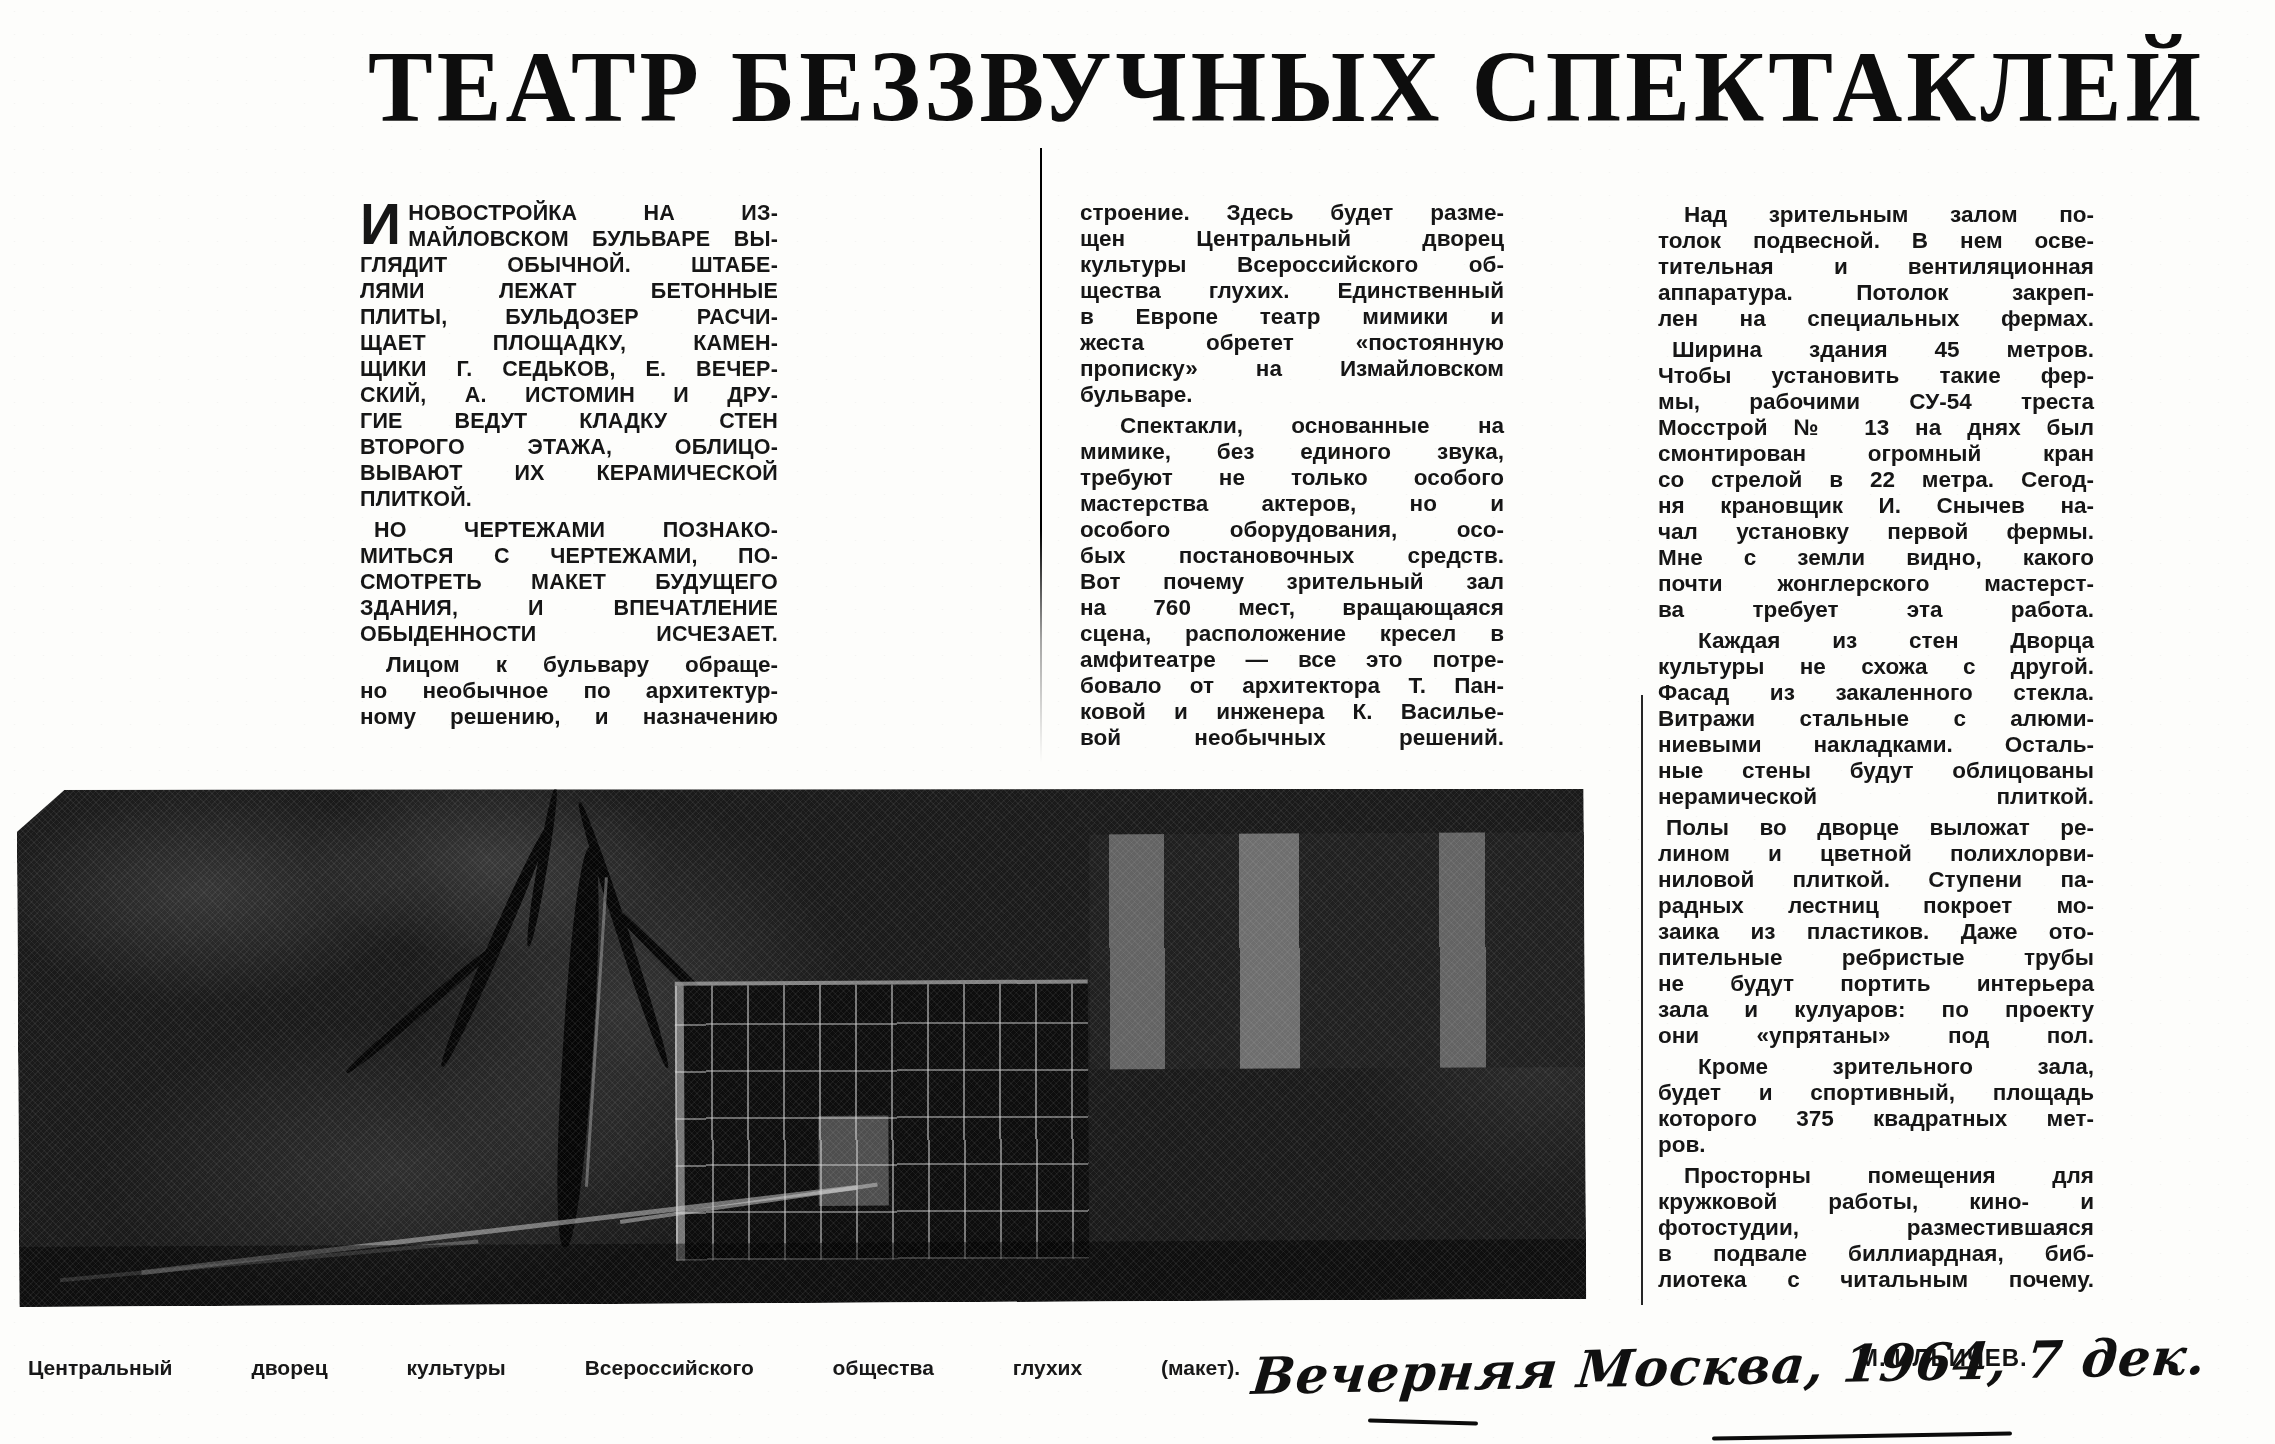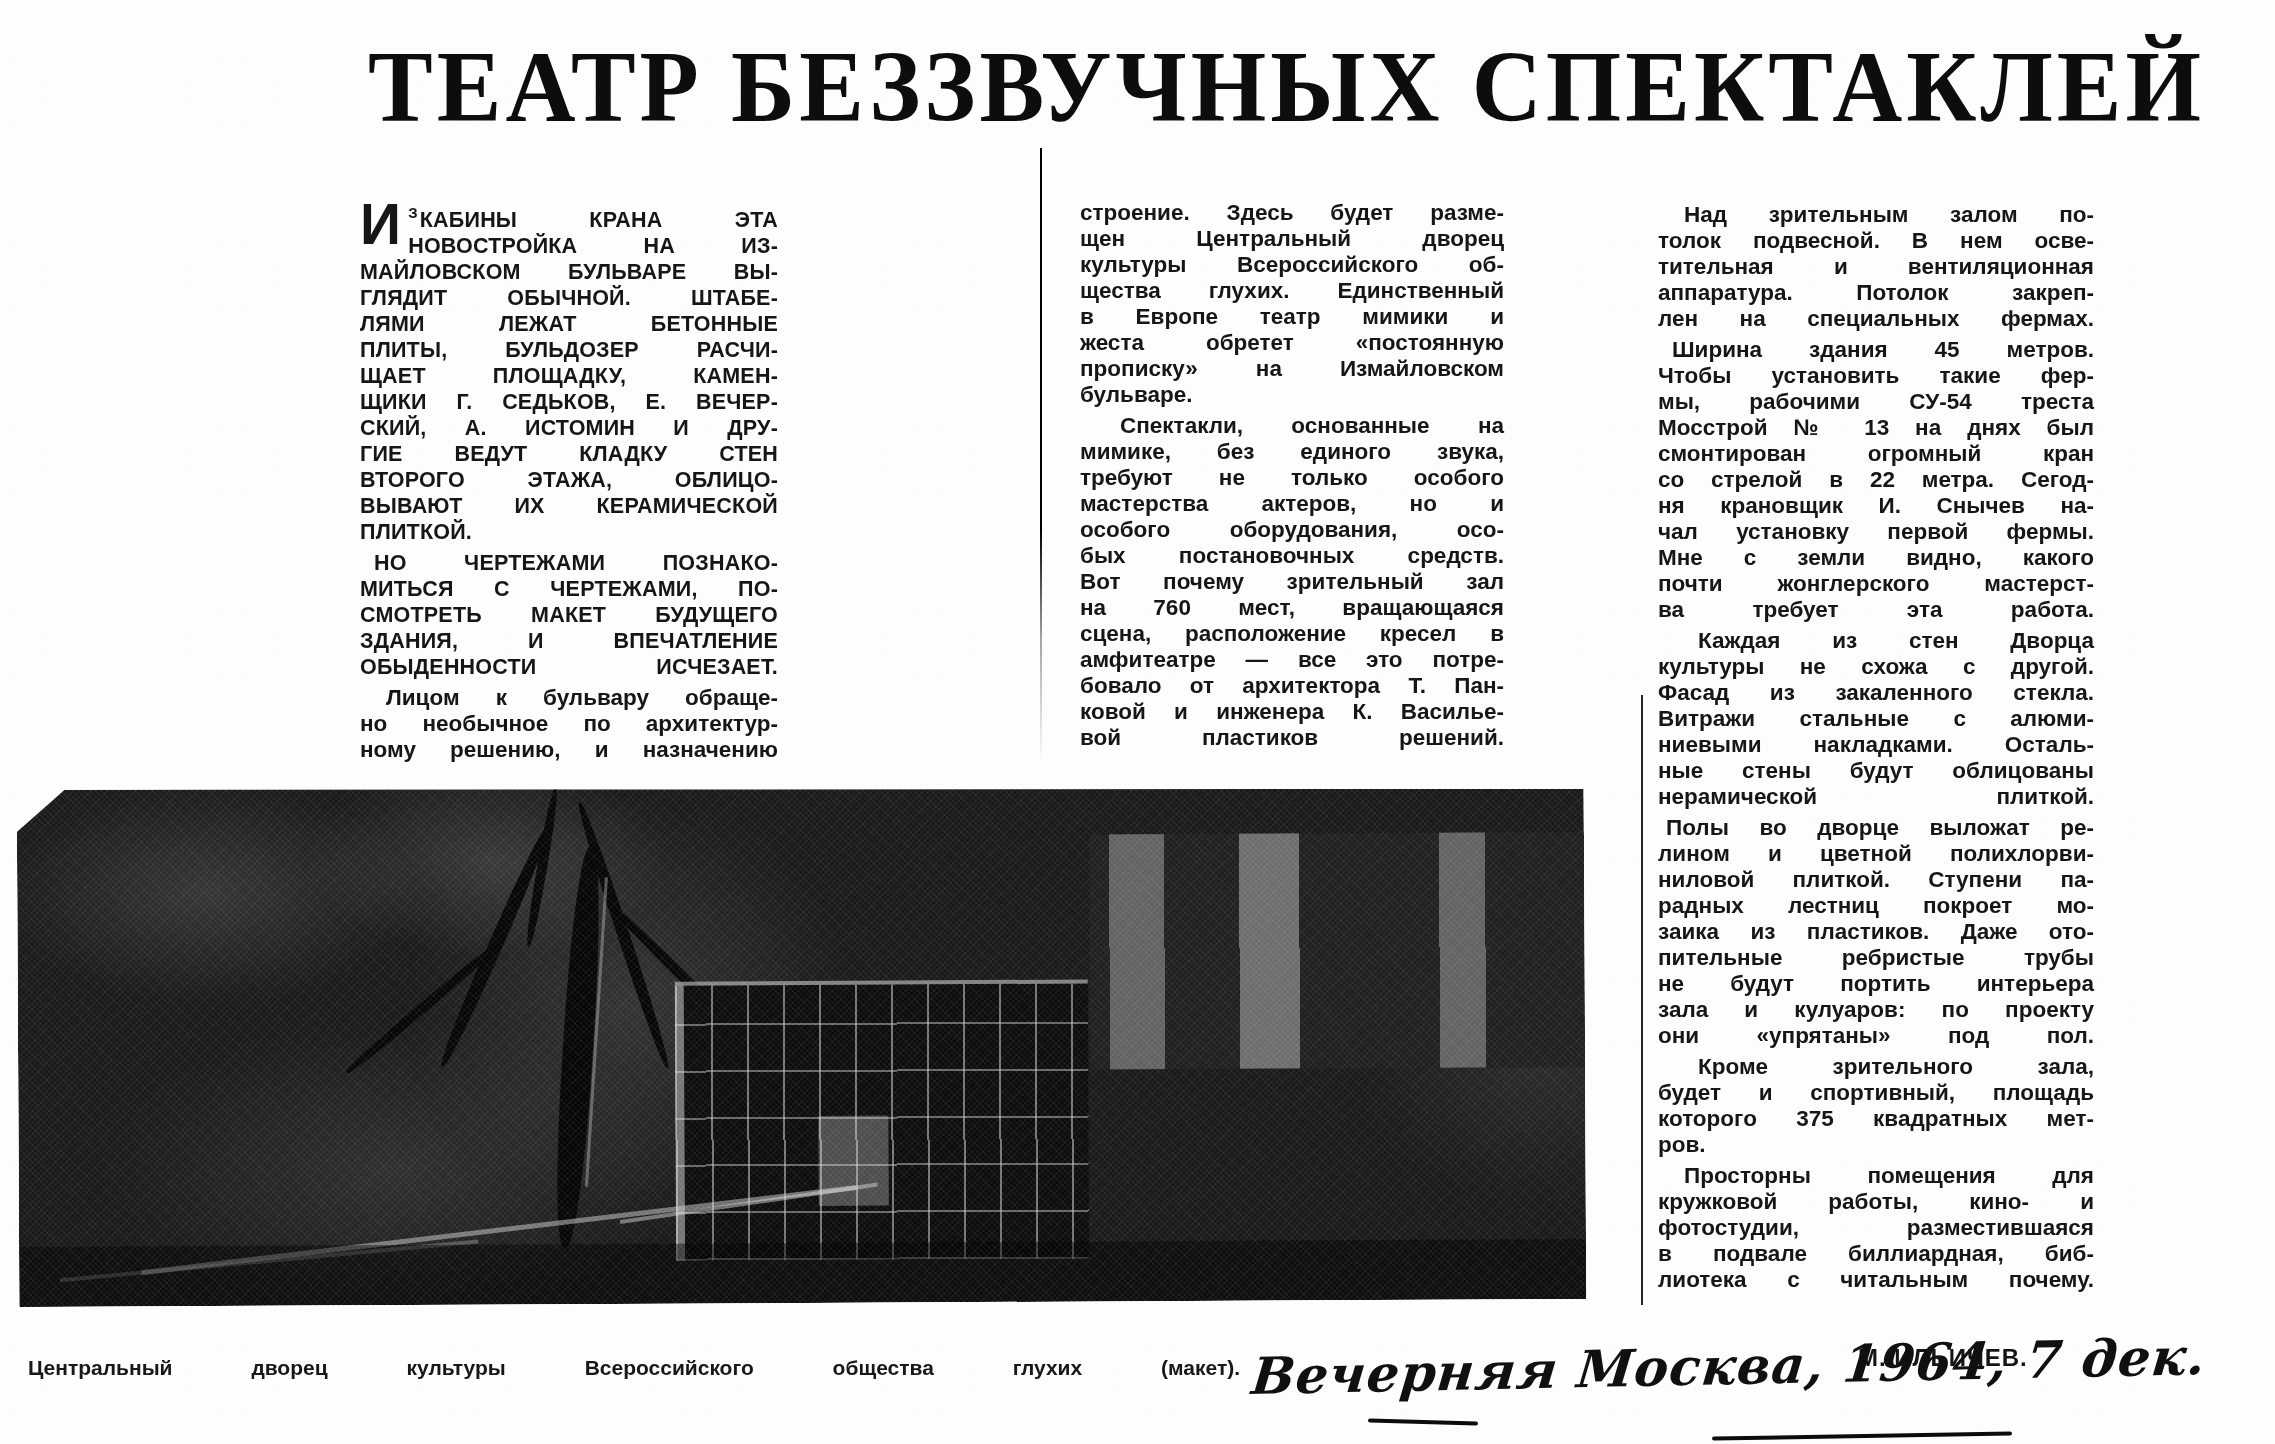--- a/index.html
+++ b/index.html
@@ -79,21 +79,20 @@
 <div id="page">
 
   <div id="headline">ТЕАТР БЕЗЗВУЧНЫХ СПЕКТАКЛЕЙ</div>
 
   <div class="vrule" id="rule1"></div>
   <div class="vrule" id="rule2"></div>
 
   <div class="col" id="col0">
       <div class="para caps">
         <span class="dropcap">И</span>
-        <div class="ln"><span class="supz">З</span>КАБИНЫ КРАНА ЭТА</div>
         <div class="ln">НОВОСТРОЙКА НА ИЗ-</div>
         <div class="ln">МАЙЛОВСКОМ БУЛЬВАРЕ ВЫ-</div>
         <div class="ln">ГЛЯДИТ ОБЫЧНОЙ. ШТАБЕ-</div>
         <div class="ln">ЛЯМИ ЛЕЖАТ БЕТОННЫЕ</div>
         <div class="ln">ПЛИТЫ, БУЛЬДОЗЕР РАСЧИ-</div>
         <div class="ln">ЩАЕТ ПЛОЩАДКУ, КАМЕН-</div>
         <div class="ln">ЩИКИ Г. СЕДЬКОВ, Е. ВЕЧЕР-</div>
         <div class="ln">СКИЙ, А. ИСТОМИН И ДРУ-</div>
         <div class="ln">ГИЕ ВЕДУТ КЛАДКУ СТЕН</div>
         <div class="ln">ВТОРОГО ЭТАЖА, ОБЛИЦО-</div>
@@ -130,21 +129,21 @@
         <div class="ln">требуют не только особого</div>
         <div class="ln">мастерства актеров, но и</div>
         <div class="ln">особого оборудования, осо-</div>
         <div class="ln">бых постановочных средств.</div>
         <div class="ln">Вот почему зрительный зал</div>
         <div class="ln">на 760 мест, вращающаяся</div>
         <div class="ln">сцена, расположение кресел в</div>
         <div class="ln">амфитеатре — все это потре-</div>
         <div class="ln">бовало от архитектора Т. Пан-</div>
         <div class="ln">ковой и инженера К. Василье-</div>
-        <div class="ln">вой пластиков решений.</div>
+        <div class="ln">вой необычных решений.</div>
       </div>
     </div>
   <div class="col" id="col2">
       <div class="para" style="--ind: 26px;">
         <div class="ln first">Над зрительным залом по-</div>
         <div class="ln">толок подвесной. В нем осве-</div>
         <div class="ln">тительная и вентиляционная</div>
         <div class="ln">аппаратура. Потолок закреп-</div>
         <div class="ln">лен на специальных фермах.</div>
       </div>

